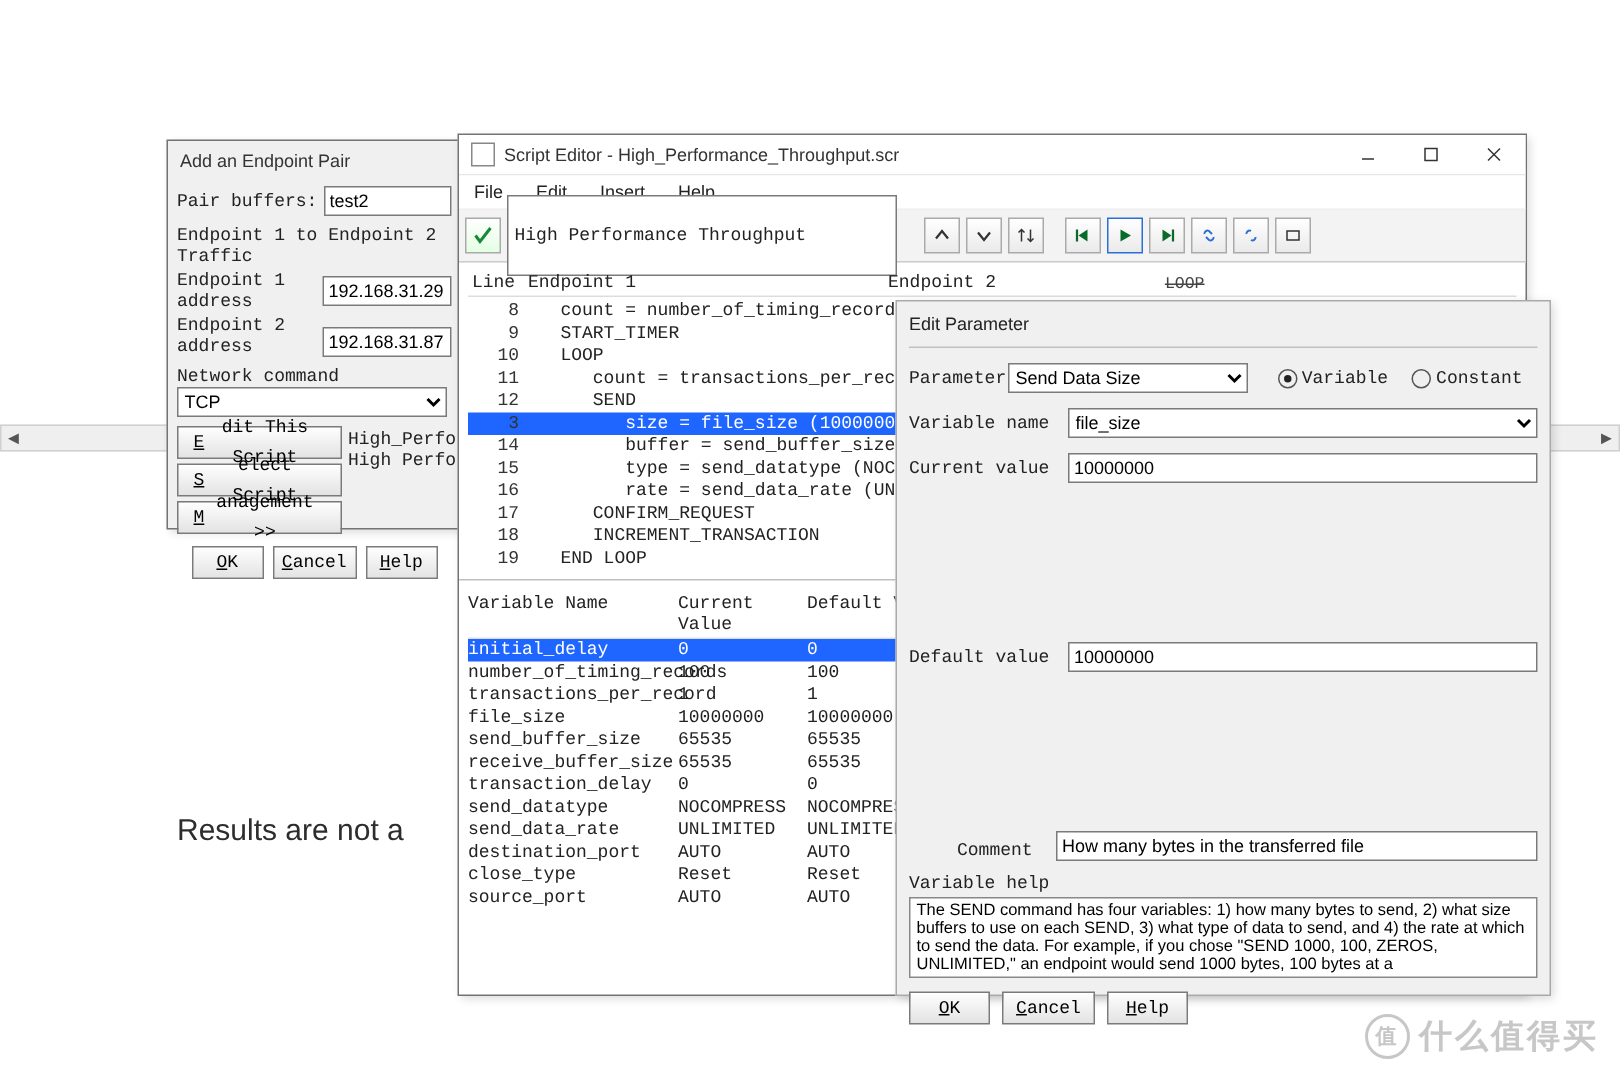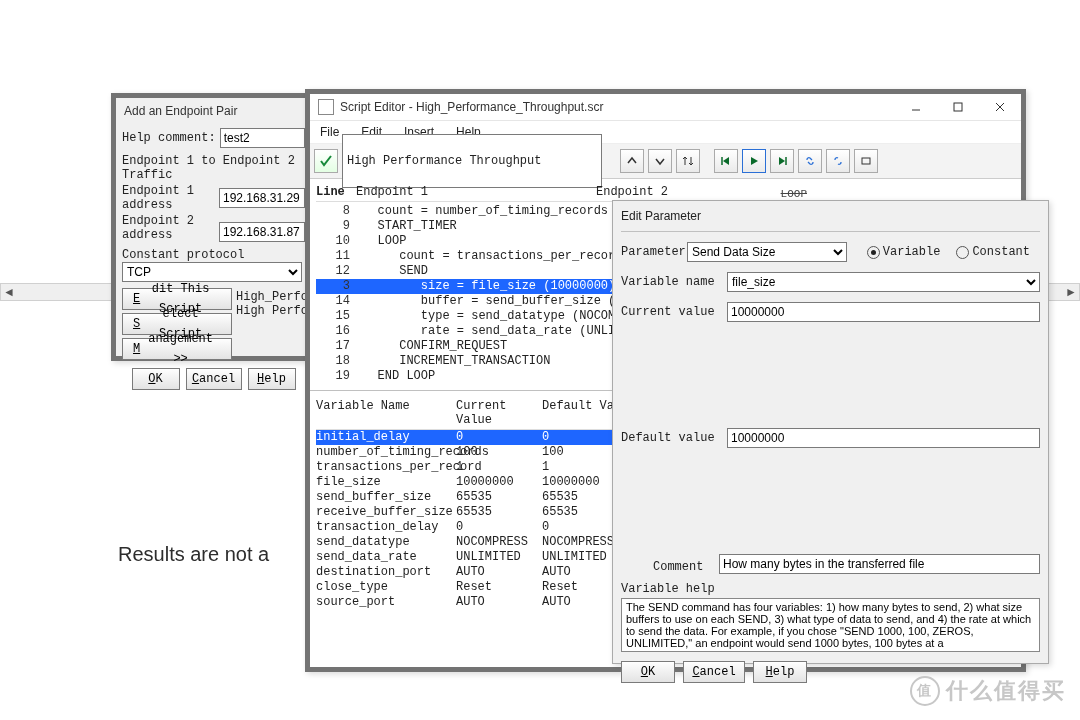--- a/index.html
+++ b/index.html
@@ -1,37 +1,37 @@
 <!DOCTYPE html>
 <html><head>
 <meta charset="utf-8">
 <style>
   html,body{margin:0;padding:0;font-family:"Segoe UI",Tahoma,Arial,sans-serif;font-size:12px;color:#222;background:#fff;overflow:hidden;}
   .canvas{position:relative;width:1080px;height:720px;background:#fff;}
   .mono{font-family:Consolas,"Courier New",monospace;font-size:12px;}
-  .win{position:absolute;background:#f0f0f0;border:5px solid #737373;box-shadow:2px 2px 6px rgba(0,0,0,.15);}
+  .win{position:absolute;background:#f0f0f0;border:1px solid #737373;box-shadow:2px 2px 6px rgba(0,0,0,.15);}
   .titlebar{height:26px;line-height:26px;padding:0 8px;background:#fff;border-bottom:1px solid #e6e6e6;display:flex;align-items:center;}
   .titlebar .t-icon{width:14px;height:14px;border:1px solid #888;margin-right:6px;display:inline-block;position:relative;}
   .titlebar .t-title{flex:1;color:#333;}
   .sysbtns{position:absolute;right:0;top:0;height:26px;display:flex;}
   .sysbtn{width:42px;height:26px;display:flex;align-items:center;justify-content:center;color:#333;}
   .sysbtn svg{width:10px;height:10px;}
   .menubar{height:22px;padding:0 6px;display:flex;align-items:center;background:#fff;border-bottom:1px solid #eee;gap:14px;}
   .menuitem{padding:0 4px;}
   .toolbar{height:30px;display:flex;align-items:center;padding:2px 4px;gap:4px;background:#f3f3f3;border-bottom:1px solid #ccc;}
   .tbtn{width:22px;height:22px;border:1px solid #aaa;background:linear-gradient(#fff,#eaeaea);display:flex;align-items:center;justify-content:center;}
   .tbtn svg{width:12px;height:12px;}
   .tbtn.primary{background:linear-gradient(#fff,#e3ffe3);}
   .txt{height:22px;border:1px solid #7a7a7a;background:#fff;padding:15px 4px;line-height:22px;}
   .btn{height:22px;border:1px solid #7a7a7a;background:linear-gradient(#fefefe,#e3e3e3);padding:0 10px;line-height:20px;display:inline-flex;align-items:center;justify-content:center;box-shadow:0 1px 0 #fff inset;}
   .btn .ul{text-decoration:underline;}
   .lbl{display:inline-block;}
   .hr-line{height:1px;background:#c0c0c0;overflow:hidden;}
   .script-head{display:flex;font-family:Consolas,"Courier New",monospace;font-size:12px;padding:2px 0;border-bottom:1px solid #ddd;}
-  .script-head .c1{width:34px;text-align:left;padding-right:6px;font-weight:bold;}
+  .script-head .c1{width:34px;text-align:center;padding-right:6px;}
   .script-head .c2{flex:1;}
   .scr-row{display:flex;font-family:Consolas,"Courier New",monospace;font-size:12px;height:15px;line-height:15px;}
   .scr-row .ln{width:34px;text-align:right;padding-right:6px;color:#333;}
   .scr-row .code{flex:1;white-space:pre;}
   .scr-row.sel{background:#1e66ff;color:#fff;}
   .var-head{display:flex;font-family:Consolas,"Courier New",monospace;font-size:12px;padding:2px 0;border-bottom:1px solid #ddd;}
   .var-row{display:flex;font-family:Consolas,"Courier New",monospace;font-size:12px;height:15px;line-height:15px;}
   .vcol1{width:140px;}
   .vcol2{width:86px;}
   .vcol3{width:80px;}
@@ -59,33 +59,33 @@
   <div class="arrow">►</div>
 </div>
 <div class="bg-results" style="left:118px;top:543px;">Results are not a</div>
 
 <div class="win" style="left:111px;top:93px;width:195px;height:258px;">
   <div class="titlebar" style="border:none;background:#f0f0f0;">
     <span class="t-title">Add an Endpoint Pair</span>
   </div>
   <div style="padding:2px 6px;">
     <div style="display:flex;align-items:center;gap:4px;margin:2px 0;">
-      <span class="lbl mono">Help comment:</span>
+      <span class="lbl mono">Pair buffers:</span>
       <input type="text" class="plain mono" style="flex: 1 1 0%; min-width: 0px;" value="test2">
     </div>
     <div class="mono" style="margin-top:6px;">Endpoint 1 to Endpoint 2 Traffic</div>
     <div style="display:flex;align-items:center;gap:4px;margin:2px 0;">
       <span class="lbl mono">Endpoint 1 address</span>
       <input type="text" class="plain mono" style="width: 78px;" value="192.168.31.29">
     </div>
     <div style="display:flex;align-items:flex-end;gap:4px;margin:2px 0;">
       <span class="lbl mono">Endpoint 2 address</span>
       <input type="text" class="plain mono" style="width: 78px;" value="192.168.31.87">
     </div>
-    <div class="mono" style="margin-top:6px;">Constant protocol</div>
+    <div class="mono" style="margin-top:6px;">Network command</div>
     <select class="plain mono" style="width:180px;">
       <option>TCP</option>
     </select>
     <div style="display:flex;margin-top:6px;gap:4px;">
       <div style="display:flex;flex-direction:column;gap:3px;">
         <button class="btn mono" style="width:110px;"><span class="ul">E</span>dit This Script</button>
         <button class="btn mono" style="width:110px;"><span class="ul">S</span>elect Script</button>
         <button class="btn mono" style="width:110px;"><span class="ul">M</span>anagement &gt;&gt;</button>
       </div>
       <div class="mono" style="line-height:14px;padding-top:2px;">
@@ -326,21 +326,21 @@
           </div>
           <div class="var-row">
             <div class="vcol1">source_port</div>
             <div class="vcol2">AUTO</div>
             <div class="vcol3">AUTO</div>
           </div>
         </div>
   </div>
 </div>
 
-<div class="win" style="left:612px;top:200px;width:435px;height:462px;border:1px solid #aaa;">
+<div class="win" style="left:597px;top:200px;width:435px;height:462px;border:1px solid #aaa;">
   <div style="padding:8px 8px 0 8px;">
     <div style="margin-bottom:8px;">Edit Parameter</div>
     <div class="hr-line" style="margin-bottom:10px;"></div>
     <div style="display:flex;align-items:center;gap:6px;margin-bottom:10px;">
       <span class="mono" style="width:60px;">Parameter</span>
       <select class="plain mono" style="width:206px;"><option>Send Data Size</option></select>
       <span style="flex:0 0 8px;"></span>
       <span class="radio on">
             <span class="dot"></span>
             <span class="mono">Variable</span>

